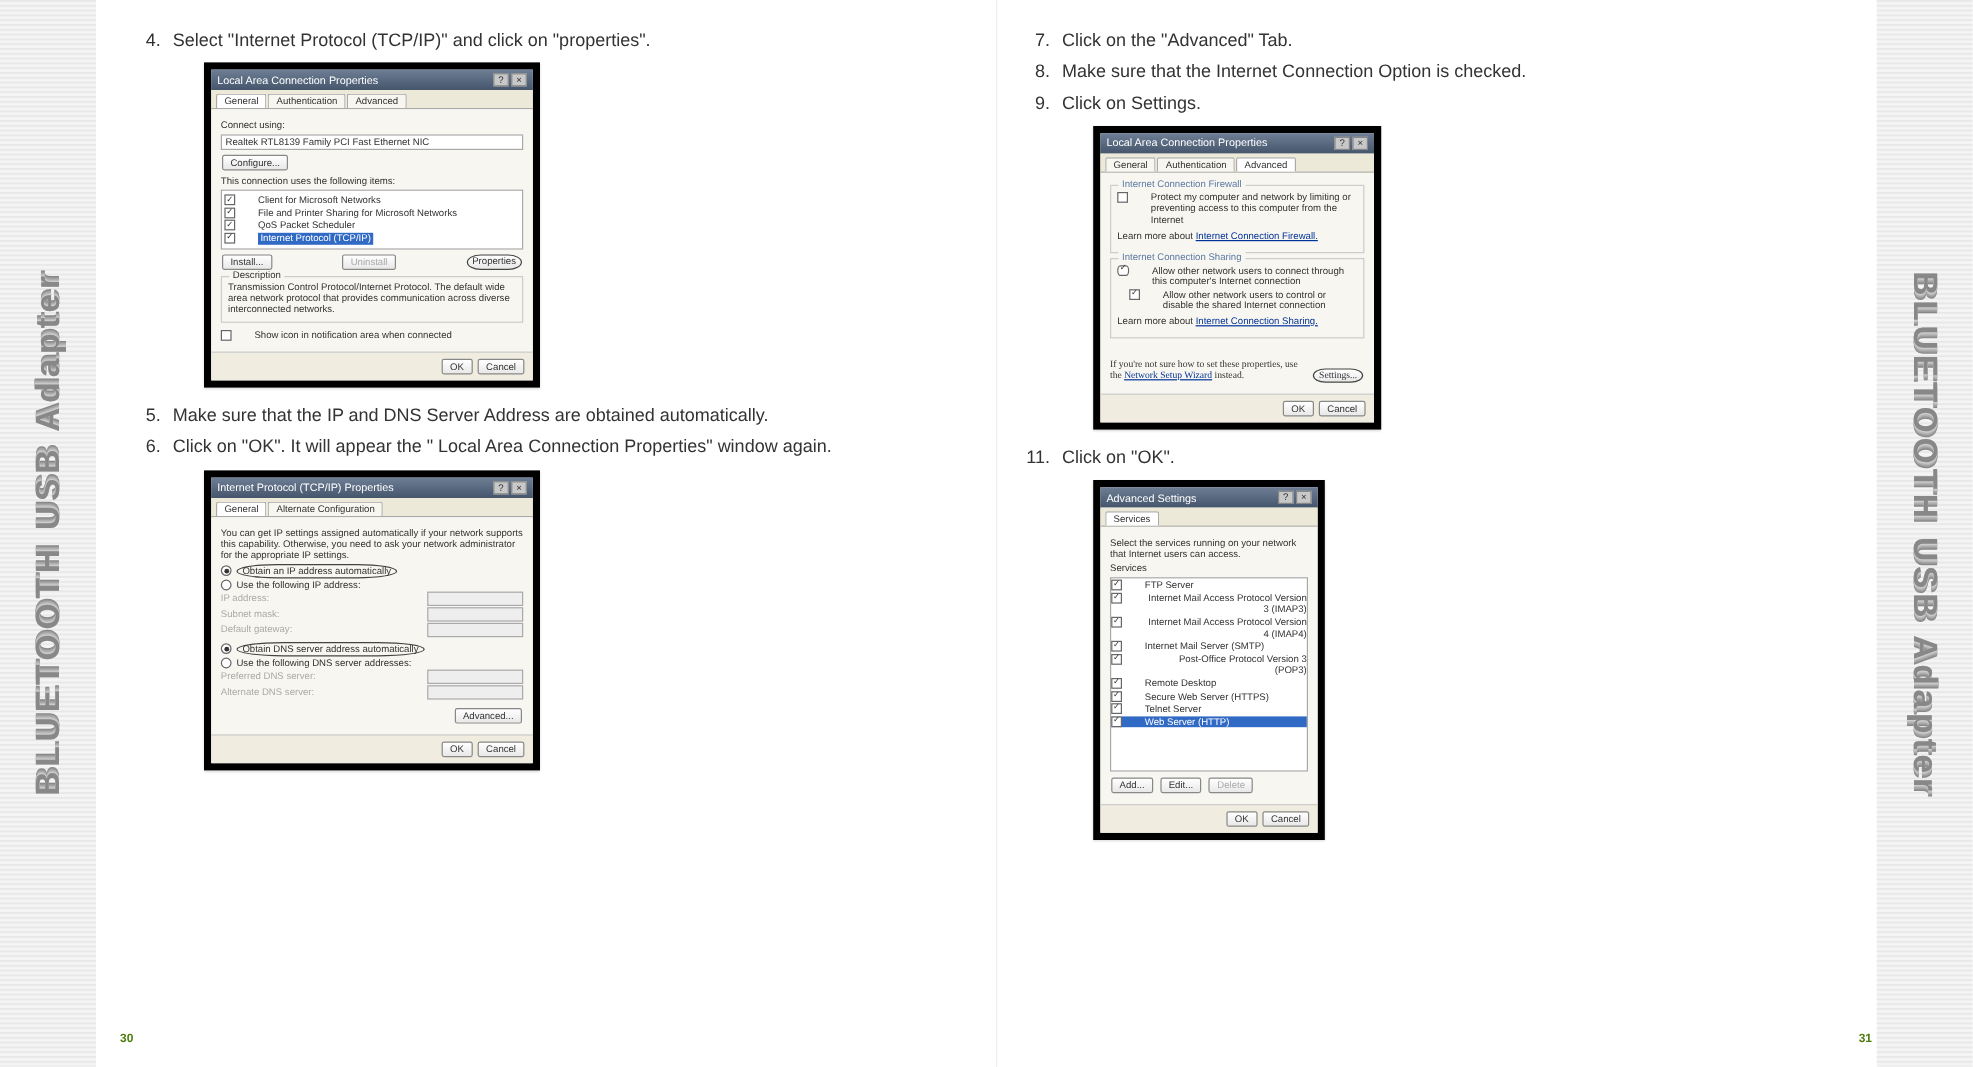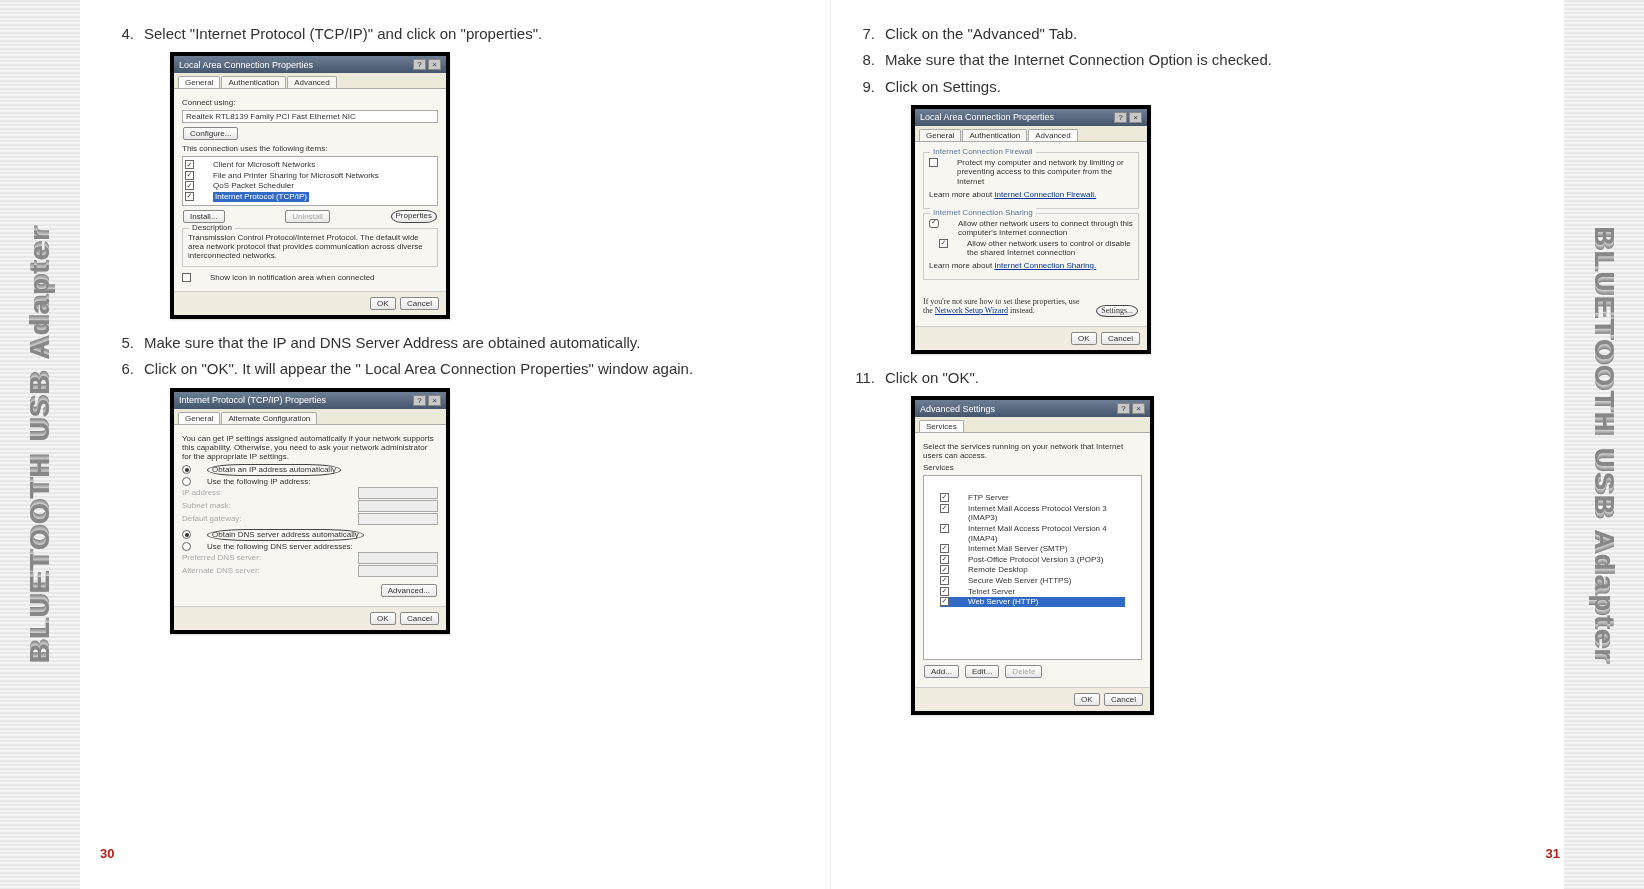--- a/index.html
+++ b/index.html
@@ -57,21 +57,21 @@
     gap: 10px;
     margin: 4px 0 6px 0;
     line-height: 1.35;
     font-size: 15px;
   }
   .step .num { width: 24px; text-align: right; flex-shrink: 0; }
   .step .txt { flex: 1; }
 
   .shot {
     margin: 8px 0 14px 60px;
-    border: 4px solid #000000;
+    border: 6px solid #000000;
     background: #ececec;
     font-size: 9px;
     color: #333;
     width: 280px;
     box-shadow: 0 1px 2px rgba(0,0,0,0.15);
   }
   .titlebar {
     background: linear-gradient(to bottom, #6e7f95, #45566c);
     color: #fff;
     padding: 3px 5px;
@@ -87,36 +87,36 @@
   .tab.active { background:#fff; }
   .panel { background:#f8f6f0; padding:6px 8px 8px 8px; }
   .field { background:#fff; border:1px solid #aaa; padding:1px 3px; font-size:8px; margin:2px 0;}
   .group { border:1px solid #ccc; padding:4px 5px 6px 5px; margin:4px 0; position:relative; font-size:8px;}
   .group-title { position:absolute; top:-6px; left:6px; background:#f8f6f0; padding:0 3px; font-size:8px;}
   .btn { background: linear-gradient(to bottom,#fff,#e8e8e8); border:1px solid #888; border-radius:2px; padding:1px 6px; font-size:8px; display:inline-block; margin:1px;}
   .btn.disabled { color:#aaa; }
   .chk { display:flex; align-items:flex-start; gap:19px; margin:1px 0; font-size:8px; line-height:1.2;}
   .chk .box { width:9px; height:9px; border:1px solid #666; background:#fff; flex-shrink:0; display:flex; align-items:center; justify-content:center; font-size:7px;}
   .chk .box.checked::after { content:"✓"; font-size:7px; color:#333;}
-  .rad { display:flex; align-items:center; gap:16px; margin:1px 0; font-size:8px;}
+  .rad { display:flex; align-items:center; gap:4px; margin:1px 0; font-size:8px;}
   .rad .dot { width:9px; height:9px; border:1px solid #666; border-radius:50%; background:#fff; flex-shrink:0; display:flex; align-items:center; justify-content:center;}
   .rad .dot.sel::after { content:""; width:4px; height:4px; border-radius:50%; background:#333;}
   .row { display:flex; justify-content:space-between; align-items:center; margin:1px 0; font-size:8px;}
   .txtbox { background:#fff; border:1px solid #aaa; width:80px; height:12px; }
   .txtbox.dis { background:#eee; }
   .btnrow { text-align:right; padding:4px 6px; border-top:1px solid #ccc; background:#f0ede0;}
   .link { color:#003399; text-decoration:underline; }
   .note { margin:3px 0; font-size:8px;}
   .oval { border:1px solid #444; border-radius: 50% / 100%; padding: 0 4px 1px 4px; display:inline-block;}
 
   .pagenum {
     position: absolute;
-    bottom: 28px;
-    font-size: 13px;
-    color: #b91c1c;
+    bottom: 18px;
+    font-size: 10px;
+    color: #4d7c0f;
     font-weight: bold;
   }
   .pagenum-left { left: 10px; }
   .pagenum-right { right: 10px; }
 </style>
 </head>
 <body>
 
 <div class="spine spine-left">
     <span class="spine-text">BLUETOOTH USB Adapter</span>
@@ -318,35 +318,35 @@
       <span class="btn">OK</span>
       <span class="btn">Cancel</span>
     </div>
   </div>
 
   <div class="step">
     <span class="num">11.</span>
     <span class="txt">Click on "OK".</span>
   </div>
 
-  <div class="shot" style="width:243px;">
+  <div class="shot" style="width:193px;">
     <div class="titlebar">
       <span>Advanced Settings</span>
       <span class="wbtns">
           <span class="wbtn">?</span>
           <span class="wbtn">×</span>
         </span>
     </div>
     <div class="tabs">
       <span class="tab active">Services</span>
     </div>
     <div class="panel">
       <div class="note">Select the services running on your network that Internet users can access.</div>
       <div class="note">Services</div>
-      <div class="field" style="height:auto; padding:16px;">
+      <div class="field" style="height:auto; padding:0;text-align:right;">
         <div class="chk">
             <span class="box checked"></span>
             <span>FTP Server</span>
           </div>
         <div class="chk">
             <span class="box checked"></span>
             <span>Internet Mail Access Protocol Version 3 (IMAP3)</span>
           </div>
         <div class="chk">
             <span class="box checked"></span>

